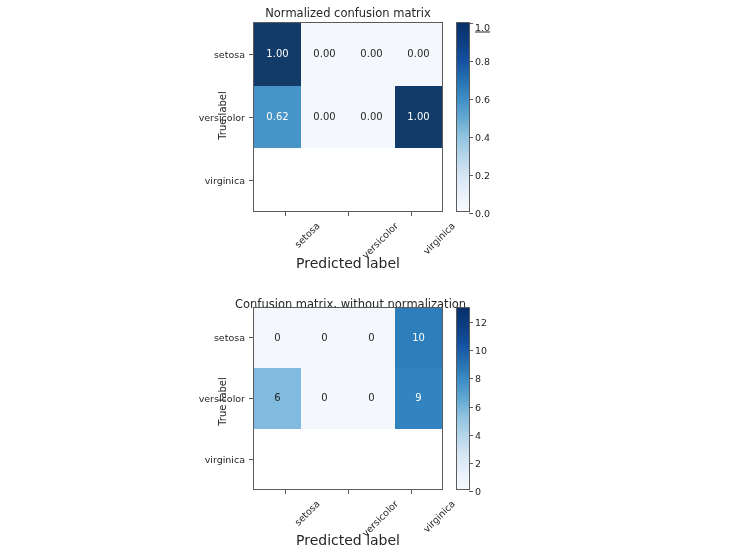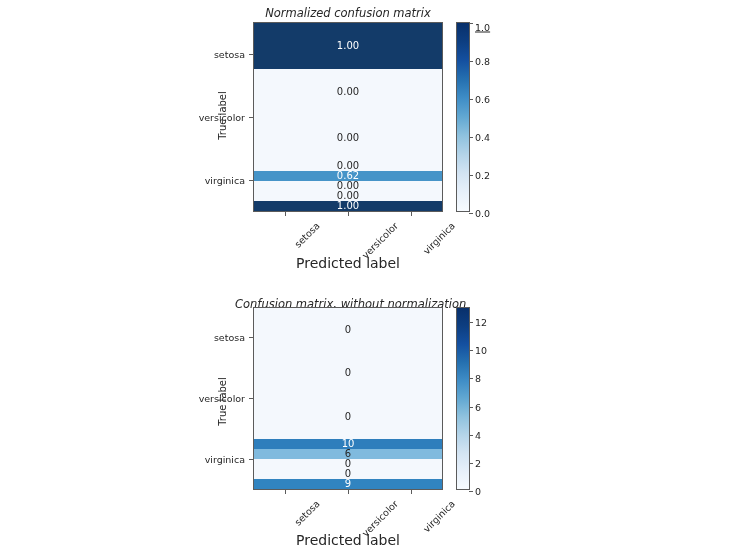--- a/index.html
+++ b/index.html
@@ -30,29 +30,28 @@
   }
 
   .chart-title {
     position: absolute;
     left: 0;
     width: 190px;
     text-align: center;
     font-size: 11.5px;
     color: #262626;
     white-space: nowrap;
-    font-style: italic;
   }
 
   .plot-area {
     position: absolute;
     box-sizing: border-box;
     border: 1px solid #5b5b5b;
     display: grid;
-    grid-template-columns: repeat(1, 1fr);
+    grid-template-columns: repeat(4, 1fr);
     grid-template-rows: repeat(3, 1fr);
     overflow: hidden;
   }
 
   .cell {
     display: flex;
     align-items: center;
     justify-content: center;
     font-size: 10px;
     line-height: 1;

